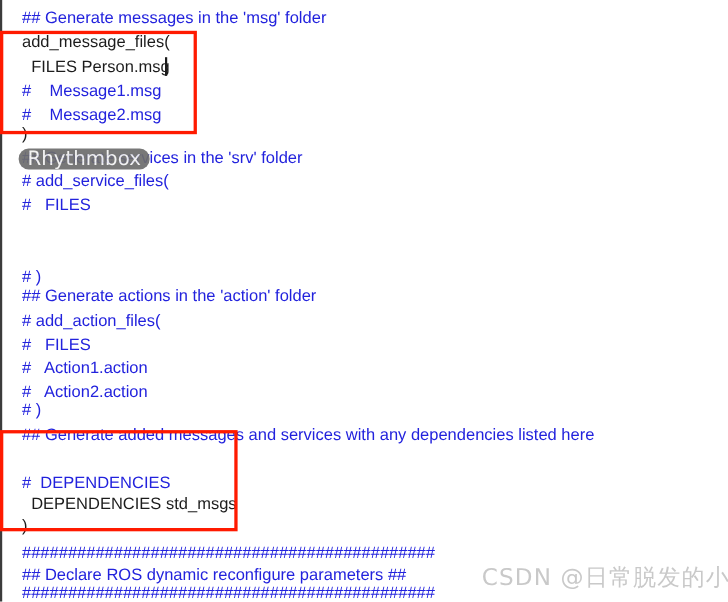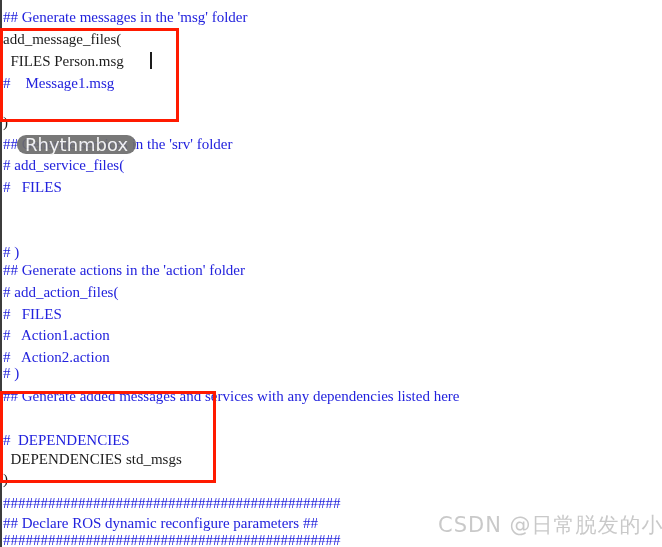--- a/index.html
+++ b/index.html
@@ -30,27 +30,27 @@
     position: absolute;
     left: 0;
     top: 0;
     width: 662px;
     height: 547px;
     background: #ffffff;
   }
 
   .code-line {
     position: absolute;
-    left: 3px;
+    left: 20px;
     height: 22px;
     line-height: 22px;
     font-size: 15px;
     white-space: pre;
     letter-spacing: 0px;
-    font-family: Liberation Serif, serif;
+    font-family: Liberation Sans, sans-serif;
   }
   .comment { color: #2222dd; }
   .code    { color: #1c1c1c; }
 
   
   #text-caret {
     position: absolute;
     width: 2px;
     height: 17px;
     background: #1c1c1c;
@@ -98,20 +98,21 @@
 <body>
 
 <div id="editor-left-border"></div>
 
 <div id="code-surface">
 
   <div class="code-line comment" style="top:6px;">## Generate messages in the 'msg' folder</div>
   <div class="code-line code" style="top:50px;">  FILES Person.msg</div>
   <div class="code-line code" style="top:28px;">add_message_files(</div>
   <div class="code-line comment" style="top:72px;">#    Message1.msg</div>
+  <div class="code-line comment" style="top:94px;">#    Message2.msg</div>
   <div class="code-line code" style="top:111px;">)</div>
 
   <div class="code-line comment" style="top:133px;">## Generate services in the 'srv' folder</div>
   <div class="code-line comment" style="top:154px;"># add_service_files(</div>
   <div class="code-line comment" style="top:176px;">#   FILES</div>
   <div class="code-line comment" style="top:241px;"># )</div>
 
   <div class="code-line comment" style="top:281px;"># add_action_files(</div>
   <div class="code-line comment" style="top:259px;">## Generate actions in the 'action' folder</div>
   <div class="code-line comment" style="top:303px;">#   FILES</div>

